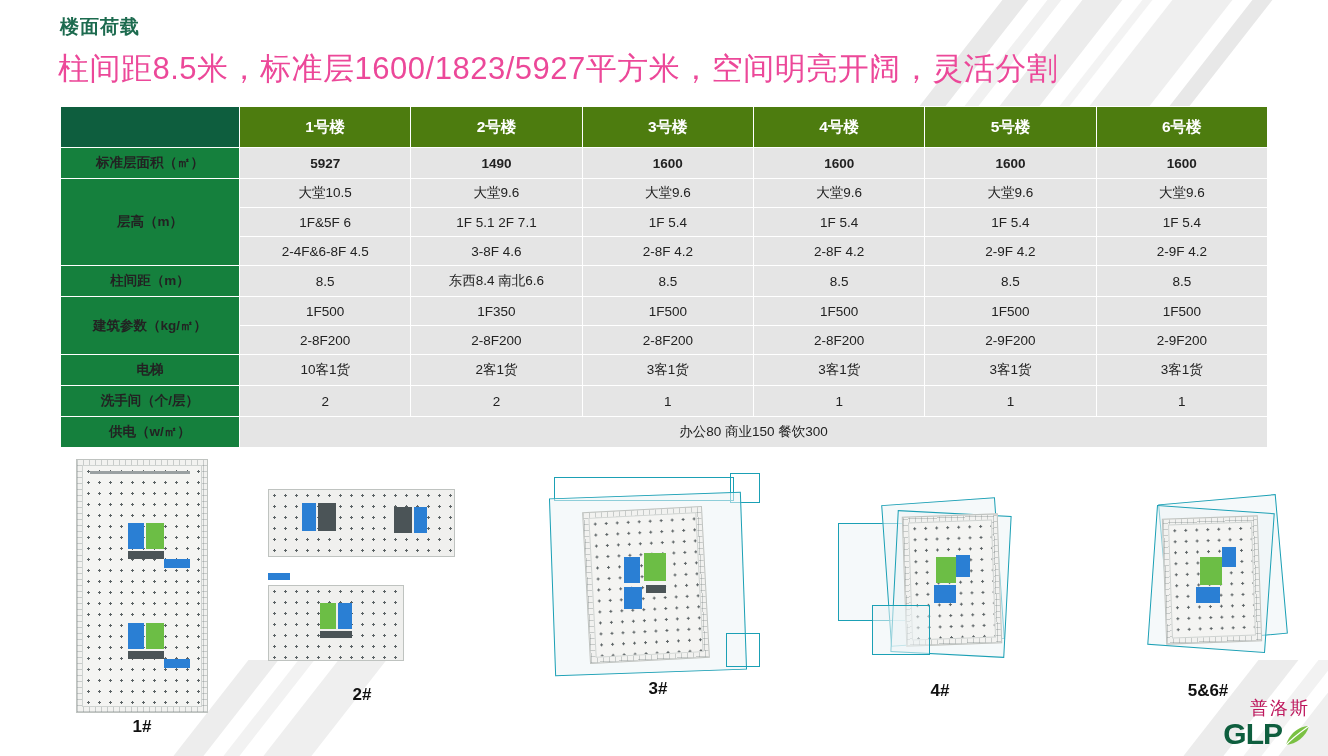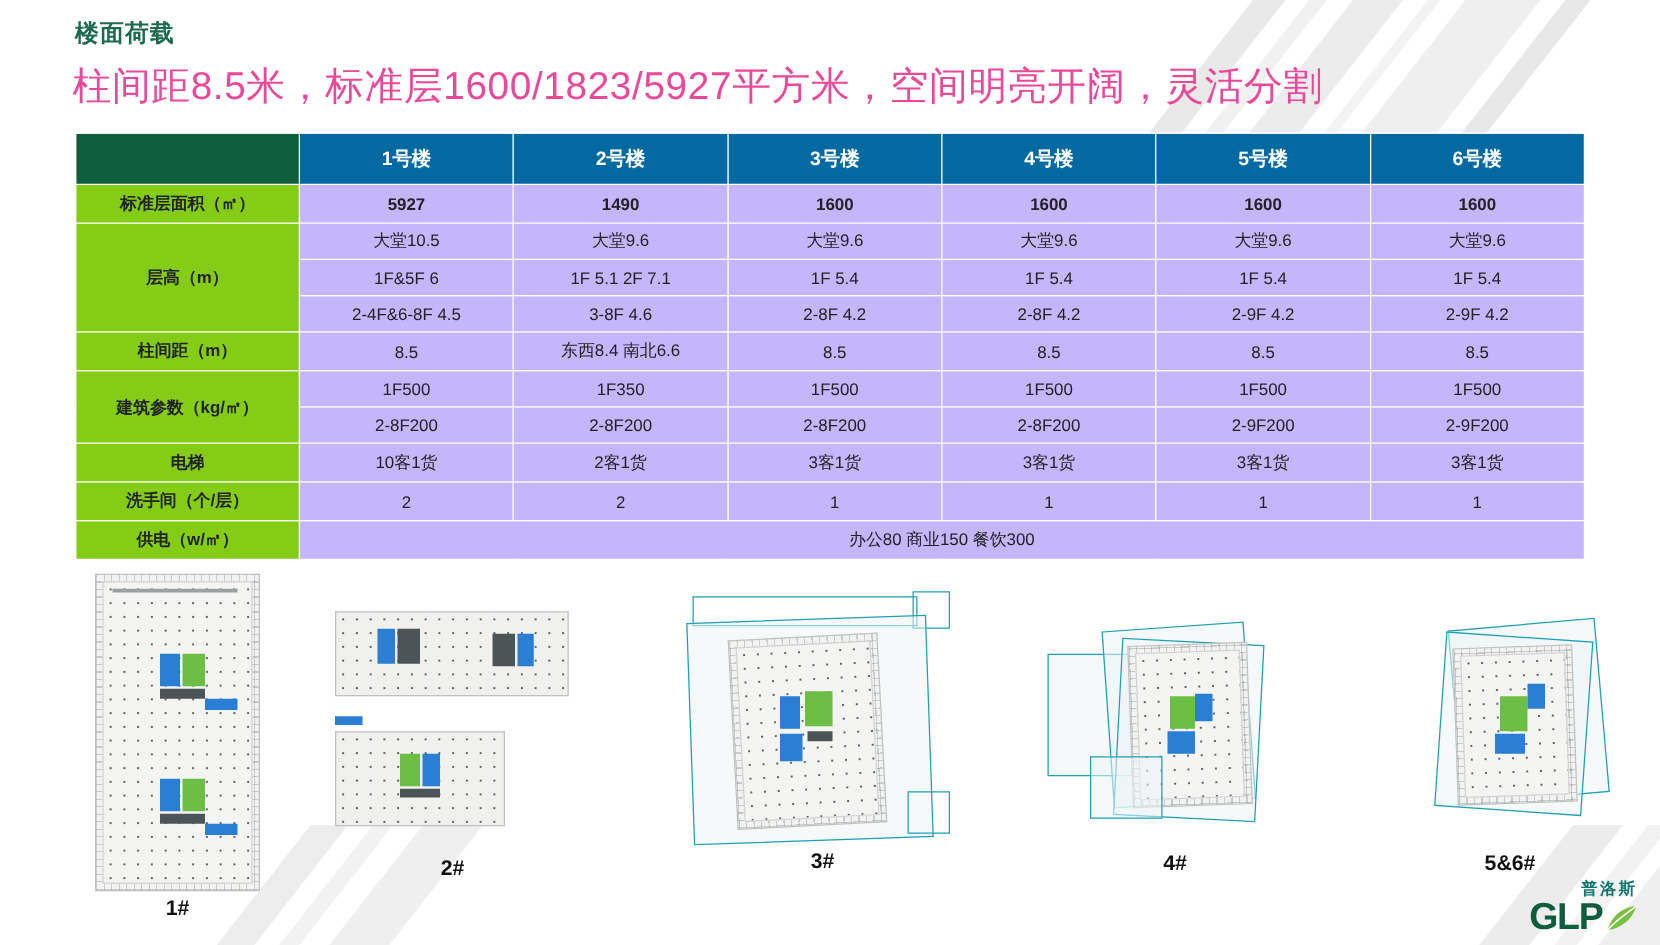--- a/index.html
+++ b/index.html
@@ -45,28 +45,28 @@
   table.params td,table.params th{
     border:1px solid #ffffff;
     text-align:center;
     vertical-align:middle;
     font-size:13.5px;
     color:#222;
     padding:0;
     height:28px;
   }
   .rowhead{
-    background:#84cc16;color:#ffffff;font-weight:bold;font-size:14px;
+    background:#15803d;color:#ffffff;font-weight:bold;font-size:14px;
     width:178px;
   }
   thead .rowhead{background:#0e5e3e;}
   thead th.colhead{
-    background:#0369a1;color:#fff;font-weight:bold;font-size:15.5px;height:40px;
-  }
-  td.cell{background:#c4b5fd;}
+    background:#4d7c0f;color:#fff;font-weight:bold;font-size:15.5px;height:40px;
+  }
+  td.cell{background:#e5e5e5;}
   td.bold{font-weight:bold;}
   tr.h36 td,tr.h36 th{height:30px;}
 
   
   .plans{position:absolute;left:0;top:455px;width:1328px;height:300px;}
   .plan{position:absolute;}
   .plan .caption{
     position:absolute;left:0;width:100%;text-align:center;
     font-size:17px;font-weight:bold;color:#111;
   }
@@ -84,21 +84,21 @@
       repeating-linear-gradient(90deg,rgba(120,130,130,.35) 0 1px,transparent 1px 6px),
       #f2f2f0;
   }
   .dots{
     background-image:radial-gradient(#5b6264 1.1px,transparent 1.2px);
     background-size:11px 11px;
   }
 
   
   .logo{position:absolute;right:18px;bottom:8px;text-align:right;}
-  .logo .cn{font-size:13px;color:#0f766e;letter-spacing:2px;font-weight:bold;}
+  .logo .cn{font-size:18px;color:#be185d;letter-spacing:2px;font-weight:normal;}
   .logo .en{font-size:30px;font-weight:bold;color:#0e5e3e;letter-spacing:-1px;line-height:.95;}
   .logo .leaf{
     display:inline-block;width:26px;height:22px;vertical-align:-3px;margin-left:2px;
   }
 </style>
 </head>
 <body>
 
 <div class="corner-stripes">
   <i style="left:120px;top:-20px;width:26px;height:150px;"></i>

